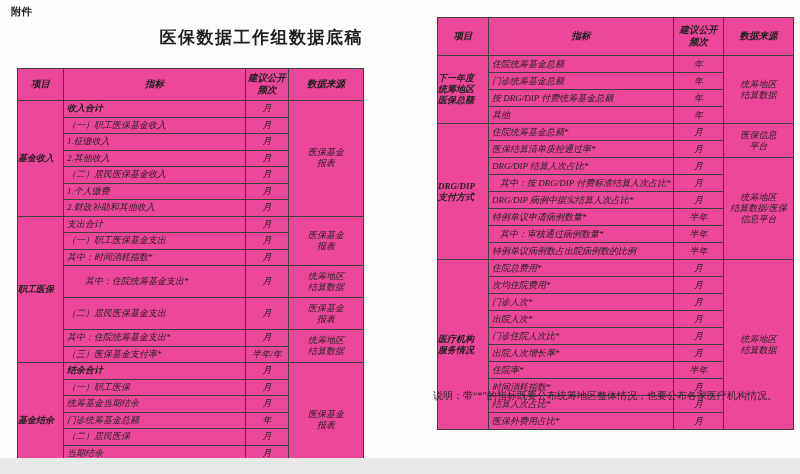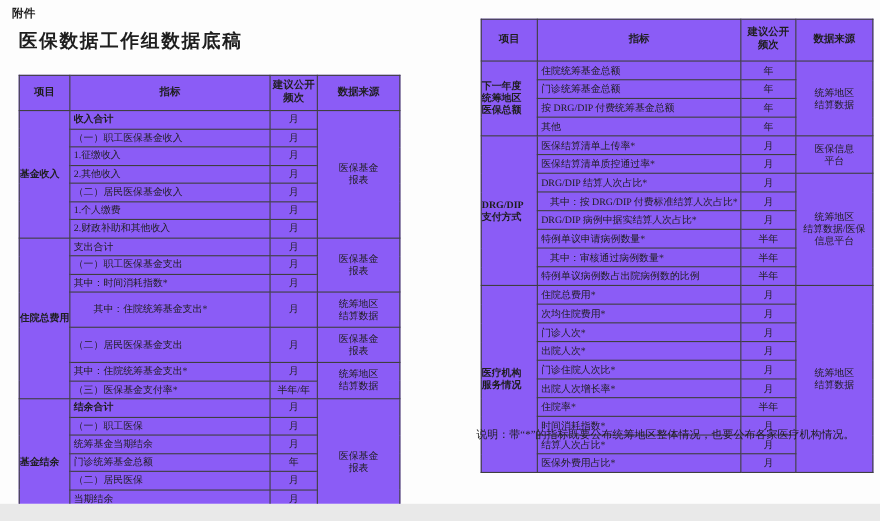--- a/index.html
+++ b/index.html
@@ -1,20 +1,20 @@
 <!DOCTYPE html>
 <html><head>
 <meta charset="utf-8">
 <style>
   html,body{margin:0;padding:0;}
   body{background:#e9e9e9;font-family:"Liberation Serif","DejaVu Serif",serif;}
   #page{position:relative;width:800px;height:458px;background:#fdfdfd;overflow:hidden;color:#1e1e1e;}
   .attachment{position:absolute;left:11px;top:5px;font-size:10.5px;font-weight:bold;font-family:"Liberation Sans","DejaVu Sans",sans-serif;}
-  .title{position:absolute;left:17px;top:26px;width:346px;text-align:left;font-size:17px;font-weight:bold;letter-spacing:1.5px;}
-  table{position:absolute;border-collapse:collapse;table-layout:fixed;background:#8b5cf6;border:1.5px solid #2f2f2f;}
+  .title{position:absolute;left:17px;top:26px;width:346px;text-align:right;font-size:17px;font-weight:bold;letter-spacing:1.5px;}
+  table{position:absolute;border-collapse:collapse;table-layout:fixed;background:#ec4899;border:1.5px solid #2f2f2f;font-style:italic;}
   #left-table{left:17px;top:68px;width:346px;}
   #right-table{left:437px;top:17px;width:356px;}
   th,td{border:1px solid #3f3f3f;overflow:hidden;vertical-align:middle;}
   th{font-size:9.5px;line-height:11.5px;font-weight:bold;text-align:center;white-space:pre-line;height:29px;}
   #right-table th{height:35px;}
   td{font-size:9px;line-height:11px;height:13.5px;padding:0;}
   #right-table td{height:14px;}
   tr.tall td{height:29px;}
   tr.sec td{border-top:1.4px solid #2f2f2f;}
   .item{text-align:left;font-weight:bold;white-space:pre-line;}
@@ -79,21 +79,21 @@
       <tr>
           <td class="ind">1.个人缴费</td>
           <td class="freq">月</td>
         </tr>
       <tr>
           <td class="ind">2.财政补助和其他收入</td>
           <td class="freq">月</td>
         </tr>
 
       <tr class="sec">
-        <td class="item" rowspan="7">住院总费用</td>
+        <td class="item" rowspan="7">职工医保</td>
         <td class="ind">支出合计</td>
         <td class="freq">月</td>
         <td class="src" rowspan="3">医保基金
 报表</td>
       </tr>
       <tr>
           <td class="ind">（一）职工医保基金支出</td>
           <td class="freq">月</td>
         </tr>
       <tr>
@@ -194,21 +194,21 @@
           <td class="freq">年</td>
         </tr>
       <tr>
           <td class="ind">其他</td>
           <td class="freq">年</td>
         </tr>
 
       <tr class="sec">
         <td class="item" rowspan="8">DRG/DIP
 支付方式</td>
-        <td class="ind">医保结算清单上传率*</td>
+        <td class="ind">住院统筹基金总额*</td>
         <td class="freq">月</td>
         <td class="src" rowspan="2">医保信息
 平台</td>
       </tr>
       <tr>
           <td class="ind">医保结算清单质控通过率*</td>
           <td class="freq">月</td>
         </tr>
       <tr>
         <td class="ind">DRG/DIP 结算人次占比*</td>

